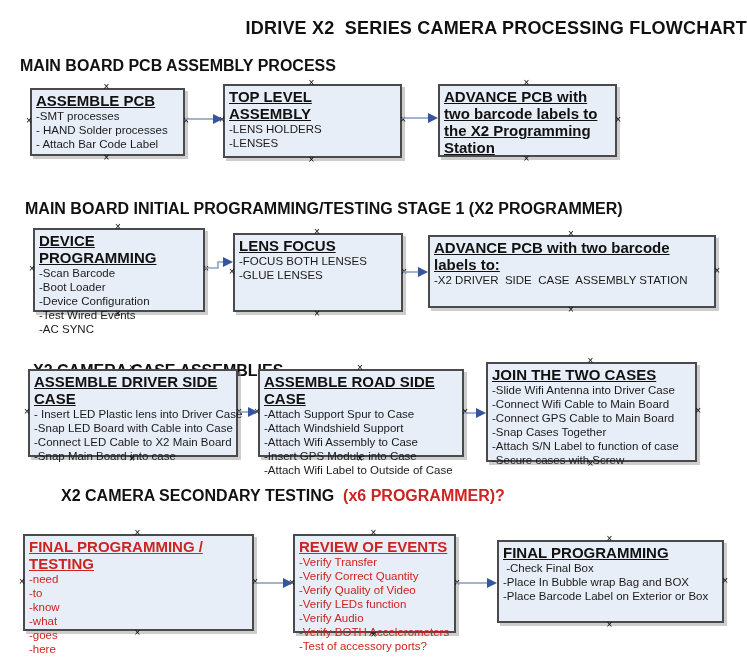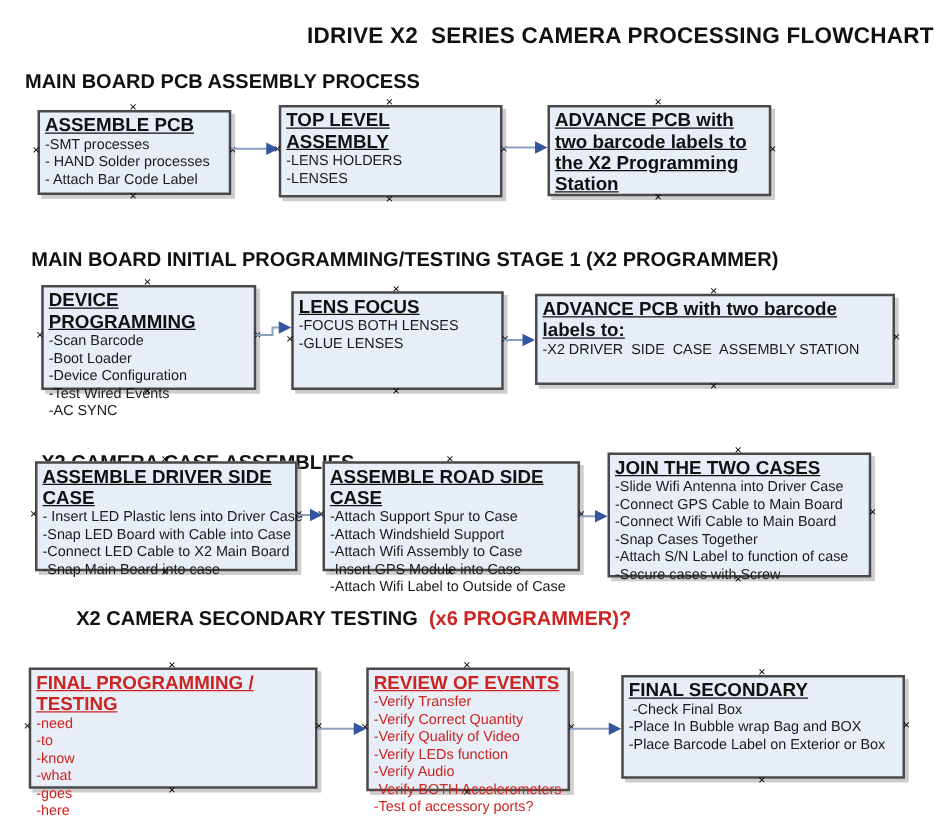--- a/index.html
+++ b/index.html
@@ -164,22 +164,22 @@
     <div class="box-line">-Insert GPS Module into Case</div>
     <div class="box-line">-Attach Wifi Label to Outside of Case</div>
   </div>
 
   <div class="box" id="b33">
     <i class="hd t">×</i>
     <i class="hd b">×</i>
     <i class="hd r">×</i>
     <div class="box-title">JOIN THE TWO CASES</div>
     <div class="box-line">-Slide Wifi Antenna into Driver Case</div>
+    <div class="box-line">-Connect Wifi Cable to Main Board</div>
     <div class="box-line">-Connect GPS Cable to Main Board</div>
-    <div class="box-line">-Connect Wifi Cable to Main Board</div>
     <div class="box-line">-Snap Cases Together</div>
     <div class="box-line">-Attach S/N Label to function of case</div>
     <div class="box-line">-Secure cases with Screw</div>
   </div>
 
   <h2 class="sec-h" id="sh4"><span>X2 CAMERA SECONDARY TESTING  </span><span class="red-part">(x6 PROGRAMMER)?</span></h2>
 
   <div class="box red" id="b41">
     <i class="hd t">×</i>
     <i class="hd b">×</i>
@@ -206,21 +206,21 @@
     <div class="box-line">-Verify LEDs function</div>
     <div class="box-line">-Verify Audio</div>
     <div class="box-line">-Verify BOTH Accelerometers</div>
     <div class="box-line">-Test of accessory ports?</div>
   </div>
 
   <div class="box" id="b43">
     <i class="hd t">×</i>
     <i class="hd b">×</i>
     <i class="hd r">×</i>
-    <div class="box-title">FINAL SECONDARY</div>
+    <div class="box-title">FINAL PROGRAMMING</div>
     <div class="box-line"> -Check Final Box</div>
     <div class="box-line">-Place In Bubble wrap Bag and BOX</div>
     <div class="box-line">-Place Barcode Label on Exterior or Box</div>
   </div>
 
   <svg class="arrow" id="a1" width="38" height="14">
     <line x1="0" y1="7" x2="29" y2="7"></line>
       <polygon points="28,2 38,7 28,12"></polygon>
   </svg>
   <svg class="arrow" id="a2" width="36" height="14">

